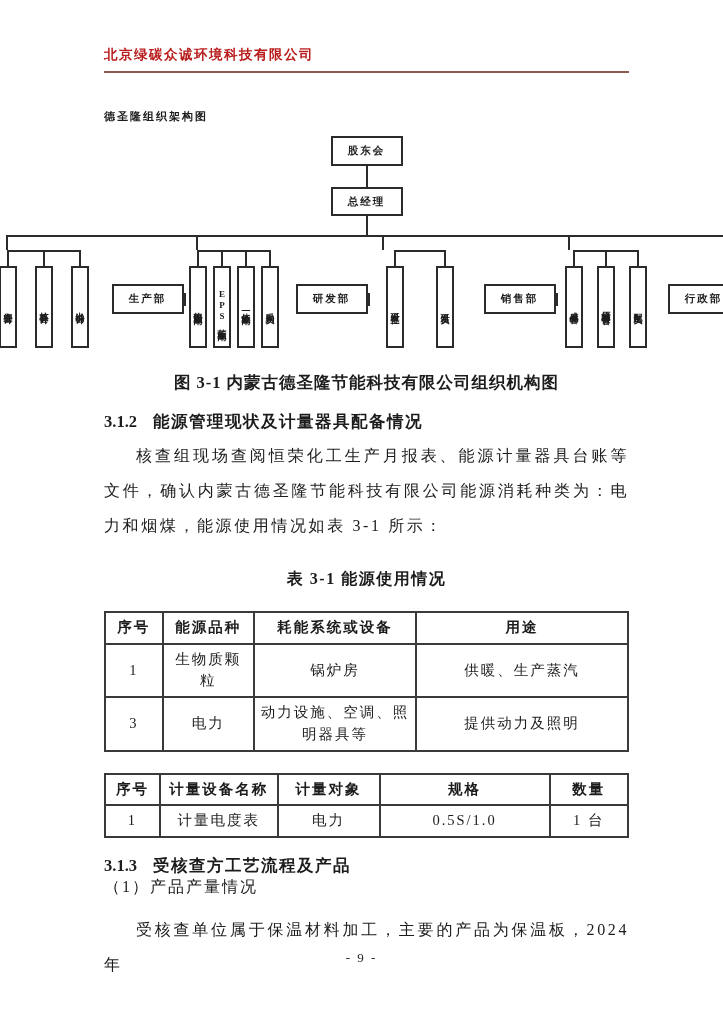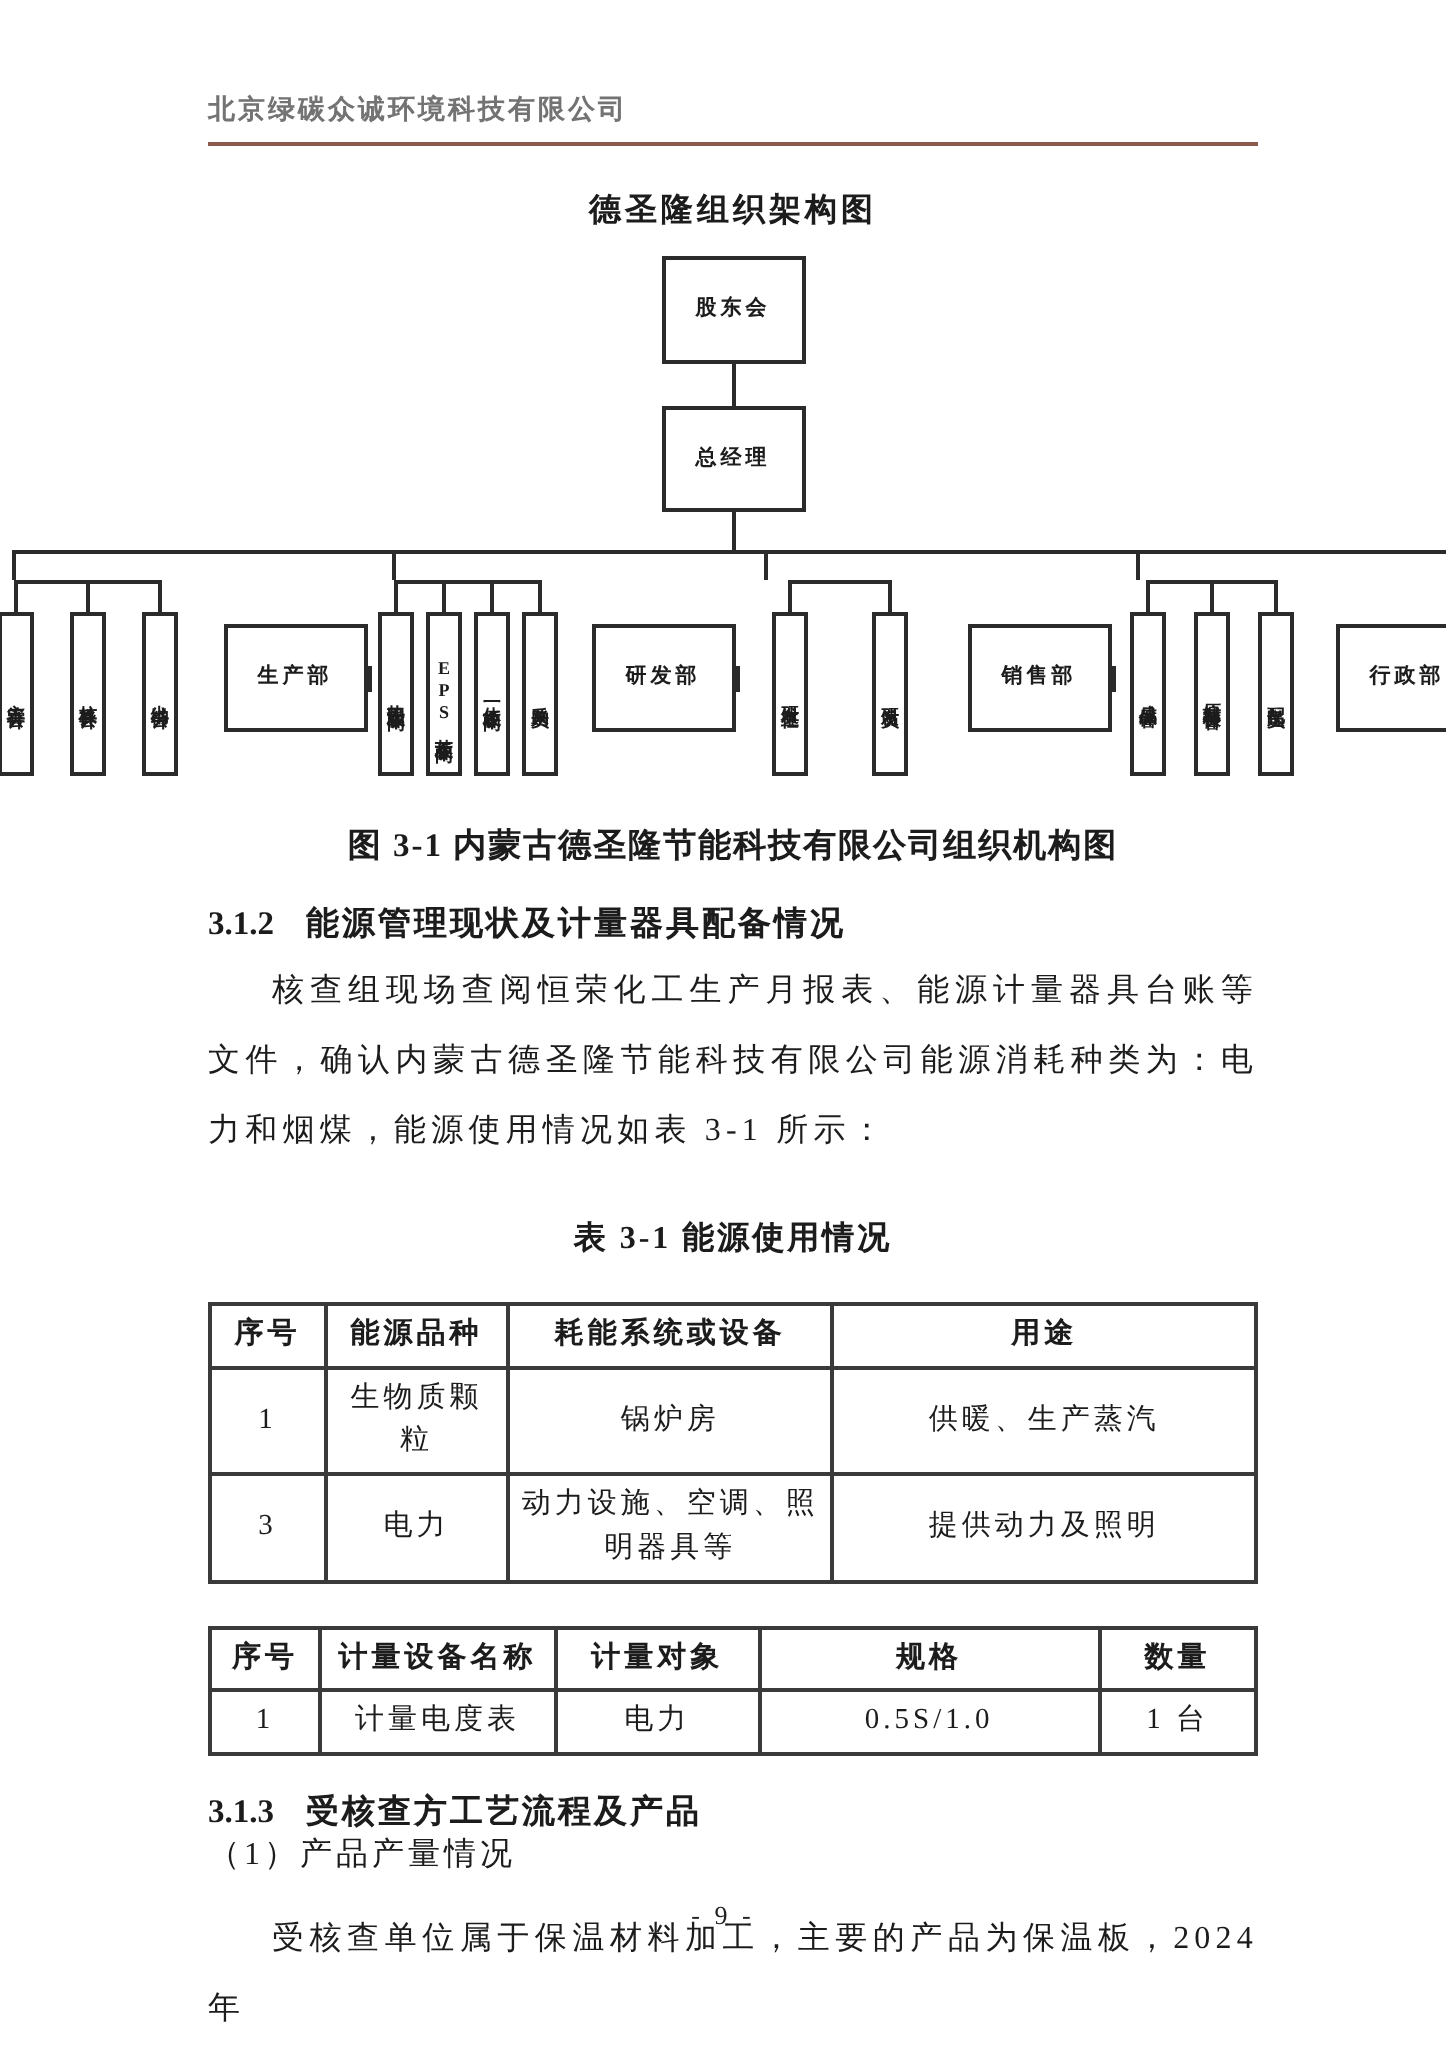--- a/index.html
+++ b/index.html
@@ -13,38 +13,38 @@
   .page {
     position: relative;
     width: 723px; height: 1024px;
     box-sizing: border-box;
     padding: 46px 94px 0 104px;
     background: #ffffff;
   }
   
   .doc-header {
     display: flex; justify-content: space-between; align-items: baseline;
-    color: #737373;
+    color: #b91c1c;
     font-size: 13.5px; font-weight: 600; letter-spacing: 1.5px;
     border-bottom: 2px solid #8d5a50;
     padding-bottom: 7px;
   }
   .doc-header .file-no { letter-spacing: 0.5px; }
   .doc-header .file-no .num { margin-left: 10px; font-family: "Liberation Serif", serif; }
 
   
   .chart-title {
-    text-align: center; font-weight: 700; font-size: 16px;
-    letter-spacing: 2px; margin-top: 22px;
+    font-weight: 700; font-size: 11px;
+    letter-spacing: 2px; margin-top: 36px;
   }
   .org { display: flex; flex-direction: column; align-items: center; margin-top: 12px; }
   .obox {
     border: 2px solid #2b2b2b; background: #fff;
     font-weight: 700; font-size: 10.5px; letter-spacing: 2px;
-    width: 72px; text-align: center; padding: 18px 0; line-height: 1.3;
+    width: 72px; text-align: center; padding: 6px 0; line-height: 1.3;
     box-sizing: border-box; z-index: 1;
   }
   .ov { width: 2px; background: #2b2b2b; }
   .ov.v1 { height: 21px; }
   .ov.v2 { height: 19px; }
   .ov.v3 { height: 13px; }
   .depts { display: flex; align-items: flex-start; }
   .branch { position: relative; display: flex; align-items: center; padding: 15px 7px 0; }
   .branch::before { content: ""; position: absolute; top: 0; left: calc(50% - 1px); width: 2px; height: 15px; background: #2b2b2b; }
   .branch::after  { content: ""; position: absolute; top: 0; left: 0; right: 0; height: 2px; background: #2b2b2b; }

